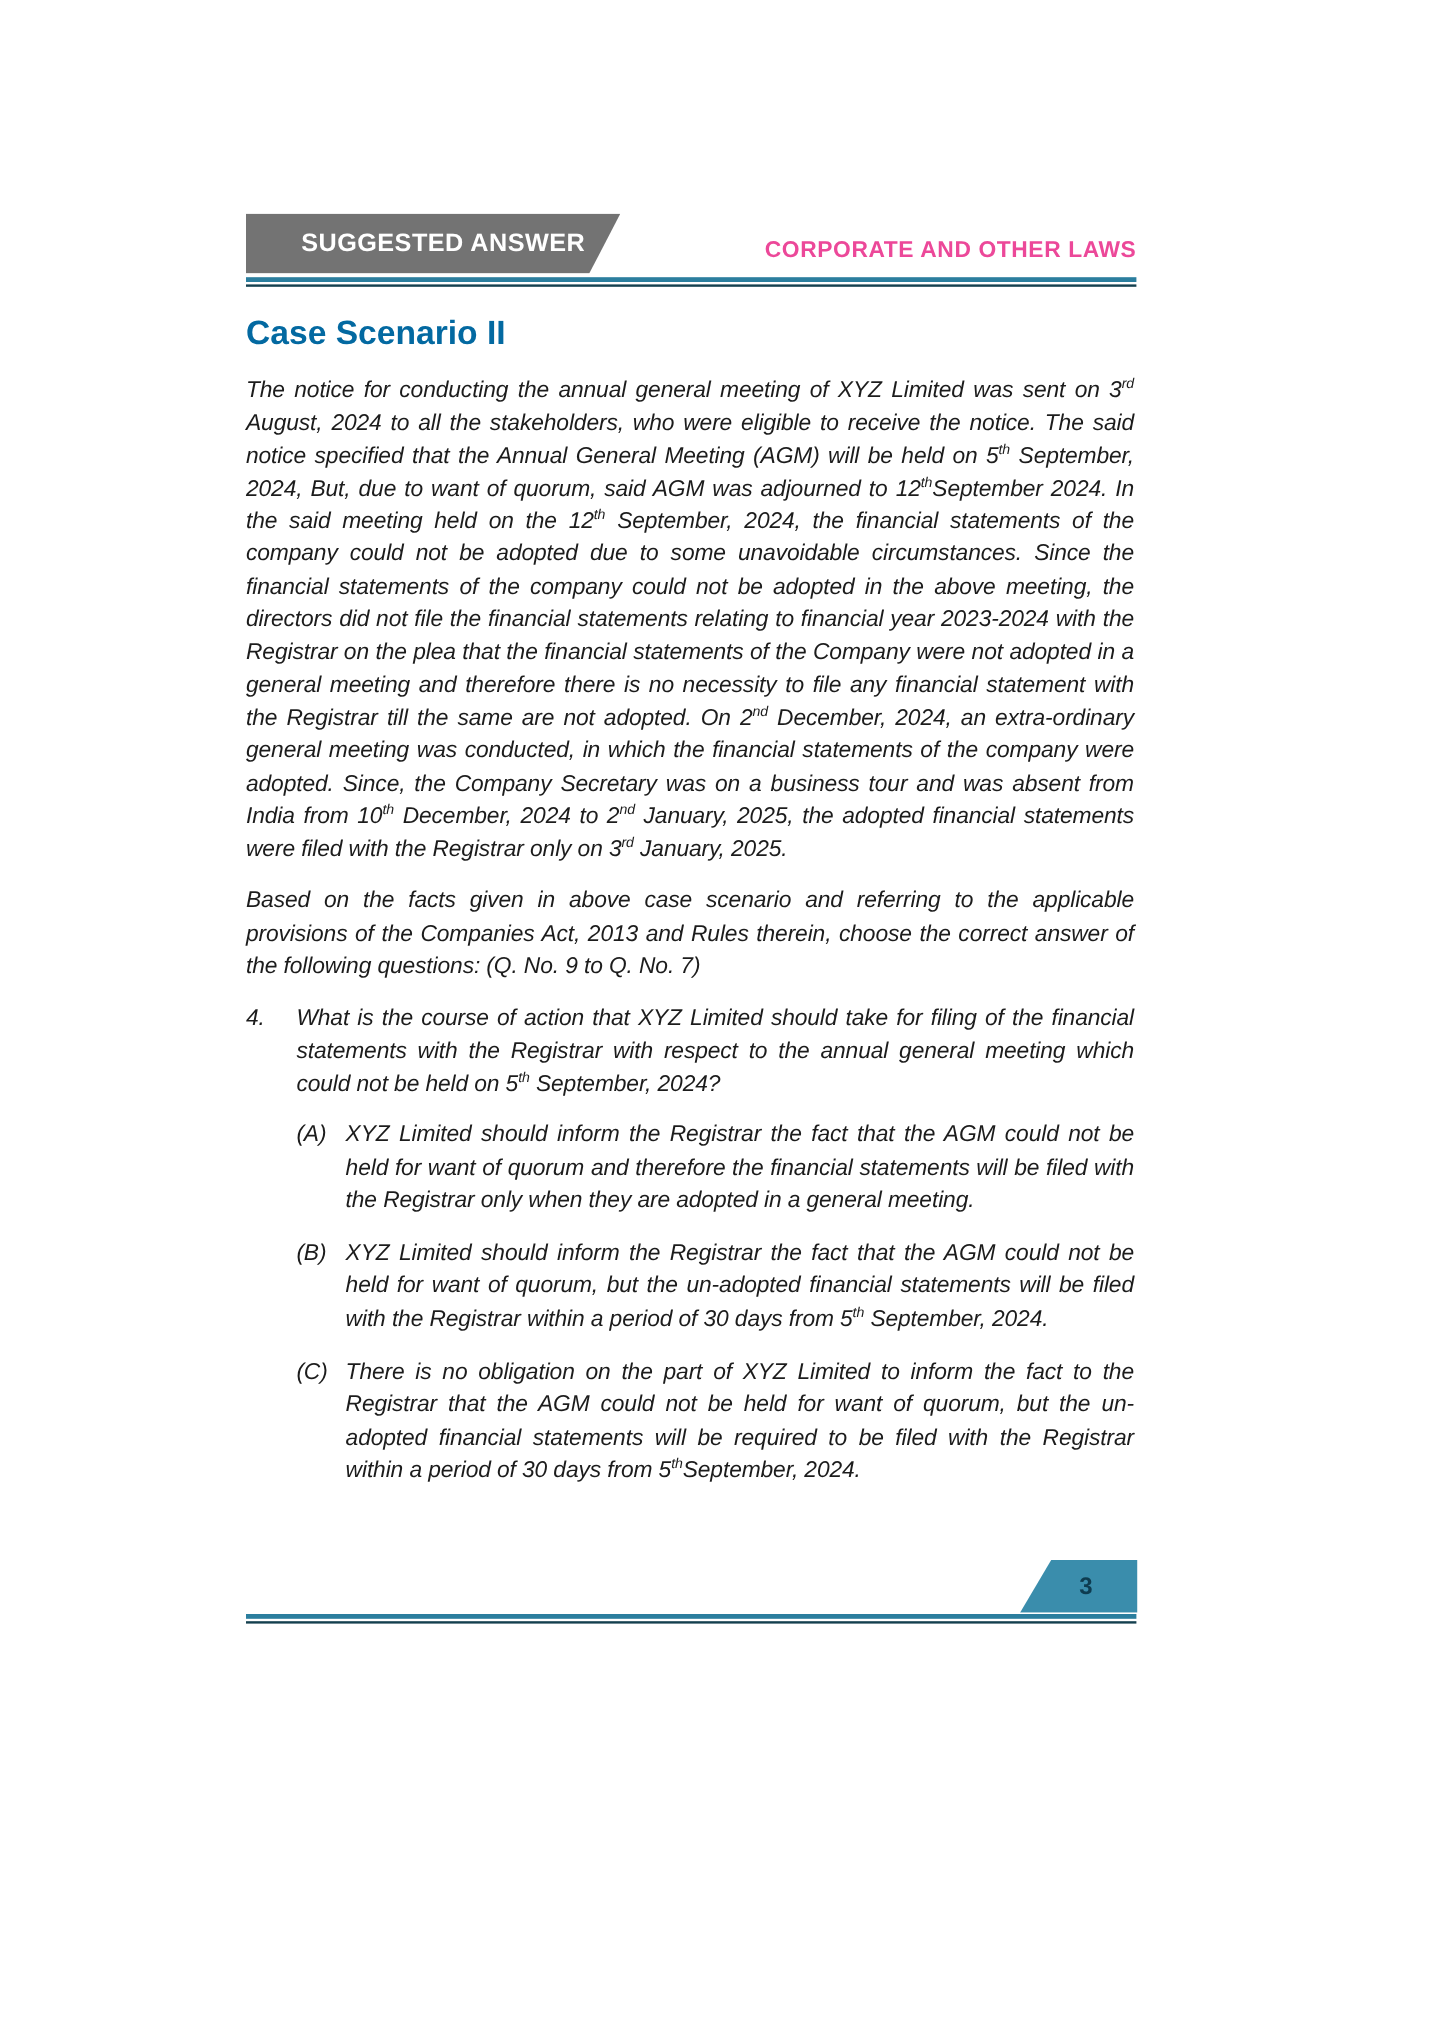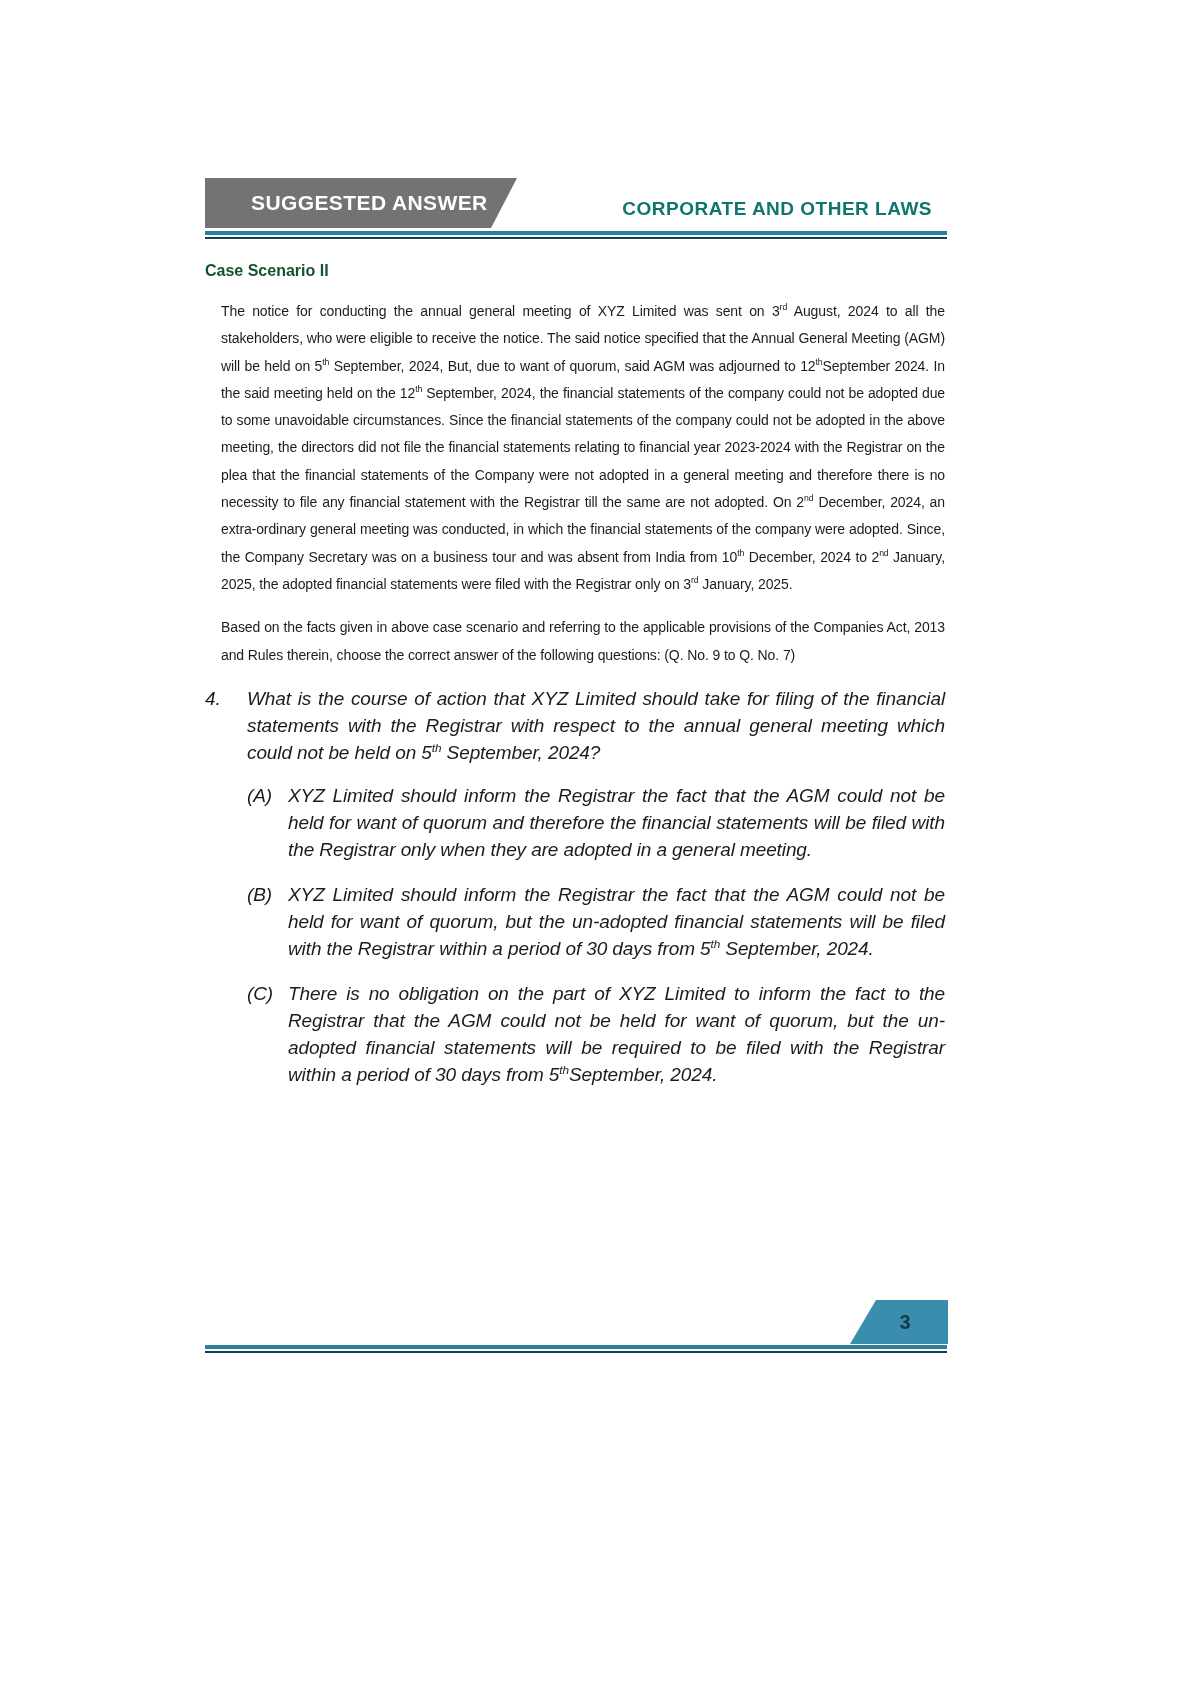--- a/index.html
+++ b/index.html
@@ -19,41 +19,42 @@
     width:312px; height:50px;
     background:#737373;
     clip-path:polygon(0 0, 100% 0, calc(100% - 26px) 100%, 0 100%);
     display:flex; align-items:center;
     padding-left:46px; box-sizing:border-box;
   }
   .banner-label {
     color:#ffffff; font-weight:700; font-size:21px; letter-spacing:0.4px;
   }
   .subject-title {
-    position:absolute; left:190px; top:198px; width:742px;
+    position:absolute; left:205px; top:198px; width:742px;
     text-align:right;
-    color:#0f766e; font-weight:700; font-size:19px; letter-spacing:0.5px;
+    color:#ec4899; font-weight:700; font-size:19px; letter-spacing:0.5px;
   }
   .rule { position:absolute; left:205px; width:742px; }
   .rule-top { top:231px; }
   .rule-bottom { top:1345px; }
   .rule .thick { height:4px; background:#2b7e9e; }
   .rule .thin  { height:2px; background:#14404f; margin-top:2px; }
 
   
   .content {
     position:absolute; left:205px; top:262px; width:740px;
   }
   .section-heading {
     margin:0 0 18px 0;
-    font-size:16px; font-weight:700; color:#14532d; font-style:normal;
+    font-size:28px; font-weight:700; color:#0369a1; font-style:normal;
   }
   .body-par {
-    margin:0 0 16px 16px;
-    font-size:14px; line-height:27.3px;
+    margin:0 0 16px 0;
+    font-style:italic;
+    font-size:19px; line-height:27.3px;
     text-align:justify;
     letter-spacing:-0.1px;
   }
   .question {
     display:flex; margin:6px 0 15px 0;
     font-style:italic; font-size:19px; line-height:27.3px;
     letter-spacing:-0.1px;
   }
   .q-num { flex:none; width:42px; }
   .q-text { flex:1; text-align:justify;font-style:italic; }

